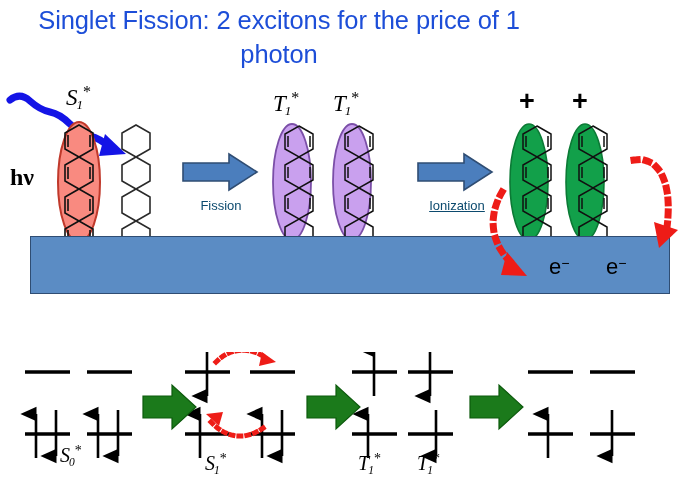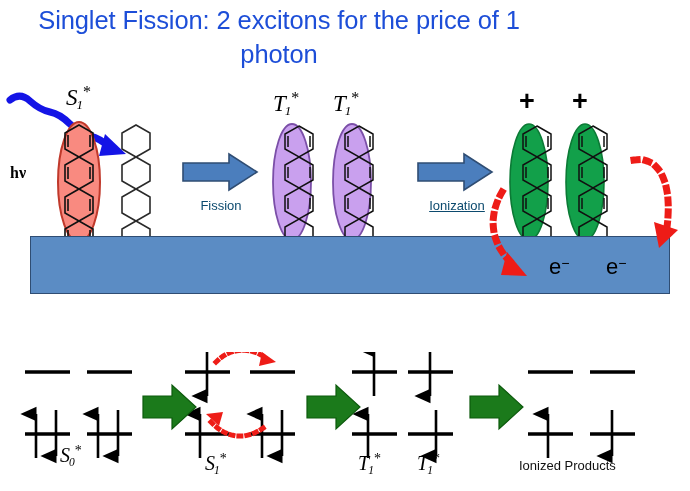--- a/index.html
+++ b/index.html
@@ -23,21 +23,21 @@
     letter-spacing:-0.1px;
     font-family:"Liberation Sans", sans-serif;
   }
 
   
   .steplabel{
     font-size:13px;color:#0c4a6e;text-align:center;
     font-family:"Liberation Sans", sans-serif;
   }
   .hv{
-    font-size:16px;font-weight:bold;color:#000;
+    font-size:24px;font-weight:bold;color:#000;
     font-family:"Liberation Serif", serif;
   }
   .plus{
     font-size:27px;font-weight:bold;color:#000;text-align:center;
     font-family:"Liberation Sans", sans-serif;line-height:1;
   }
   .term{
     font-family:"Liberation Serif", serif;
     font-style:italic;
     color:#000;
@@ -276,15 +276,14 @@
   </div>
   <div class="abs term sm" style="left:205px;top:452px;">
     <span class="base">S</span><sub>1</sub><sup>*</sup>
   </div>
   <div class="abs term sm" style="left:358px;top:452px;">
     <span class="base">T</span><sub>1</sub><sup>*</sup>
   </div>
   <div class="abs term sm" style="left:417px;top:452px;">
     <span class="base">T</span><sub>1</sub><sup>*</sup>
   </div>
-  <div class="abs ionized" style="left:519px;top:458px;">Ionized Products</div>
 
 </div>
 
 </body></html>

